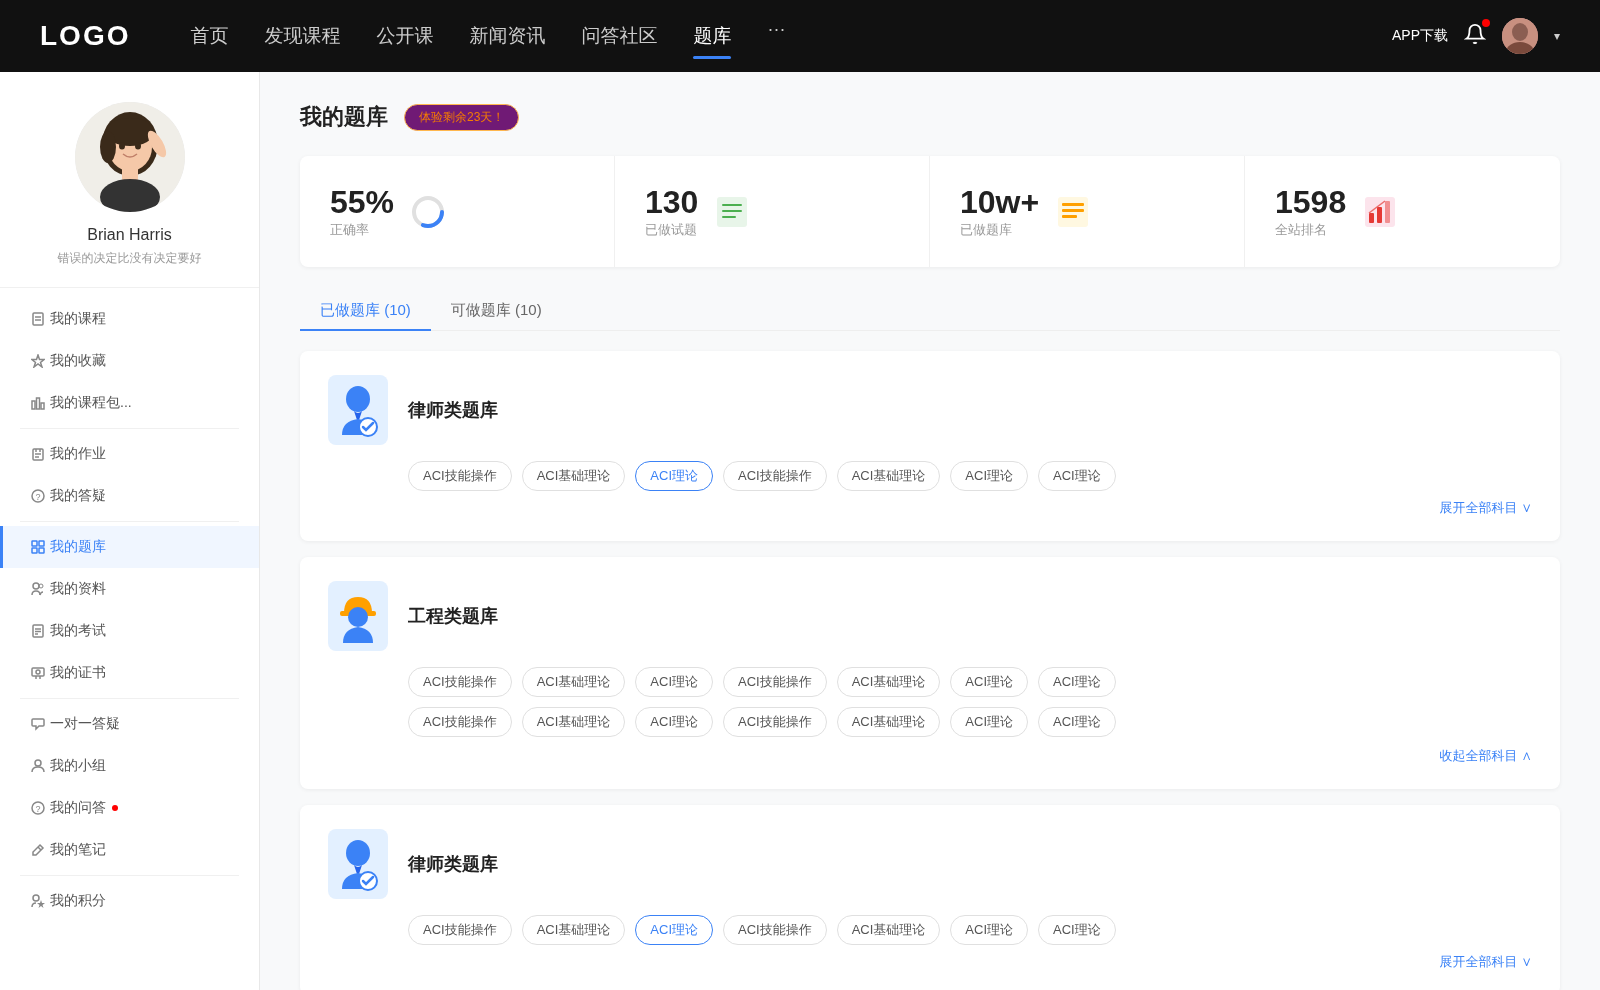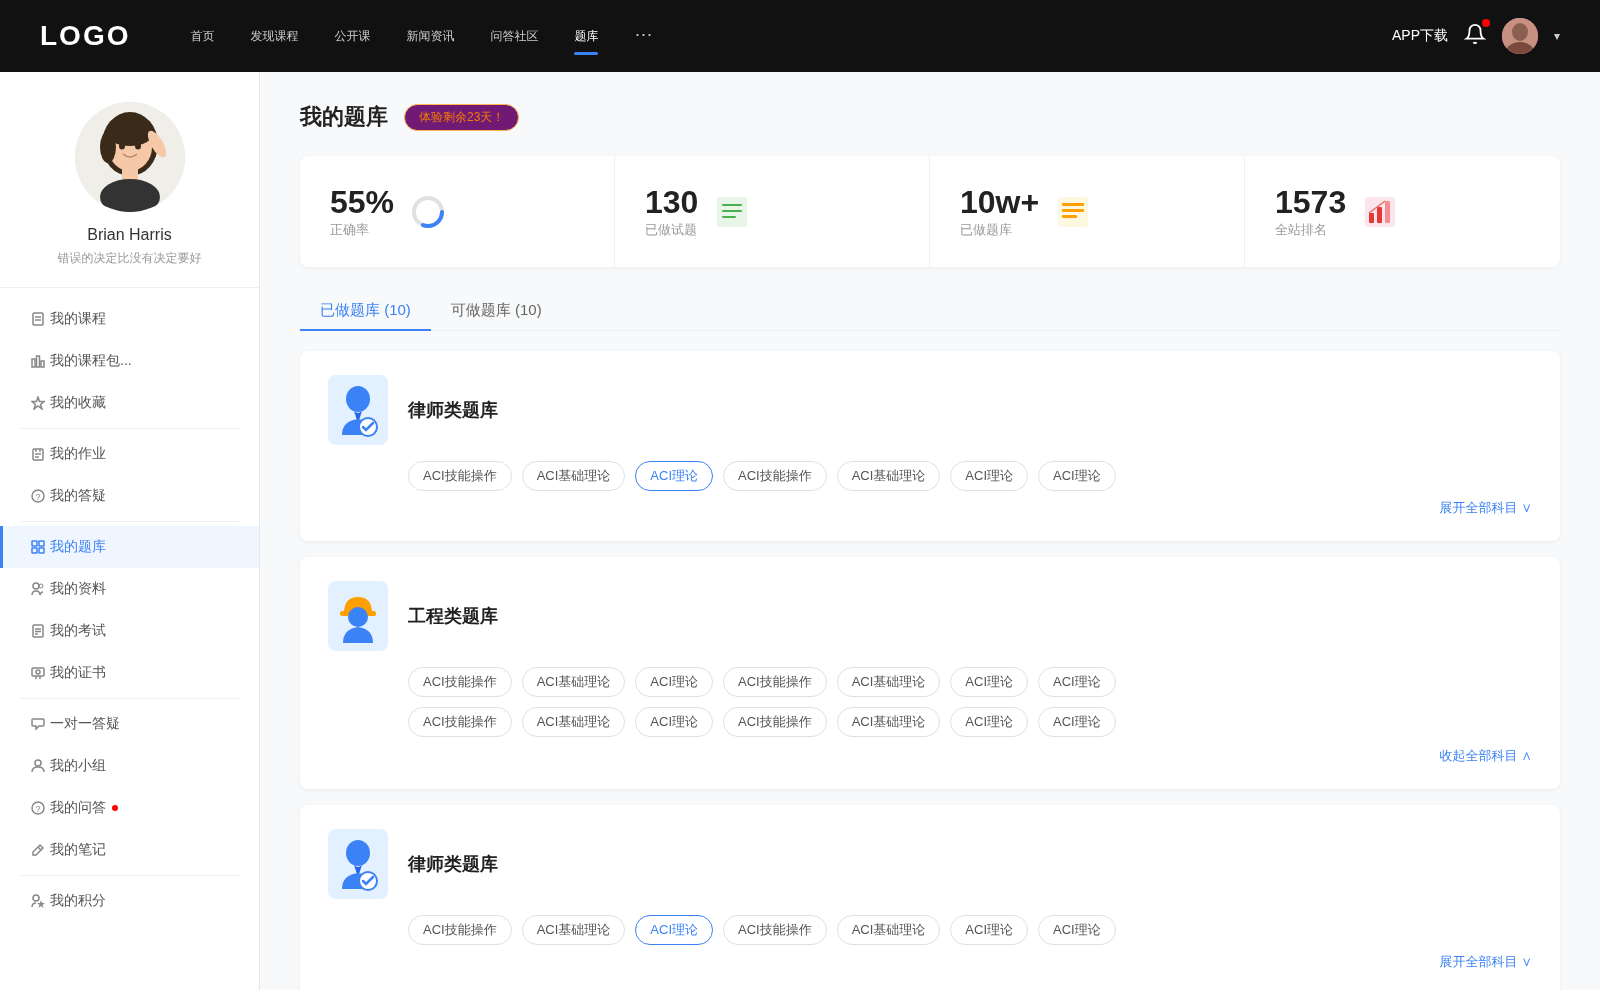--- a/index.html
+++ b/index.html
@@ -21,21 +21,21 @@
       letter-spacing: 2px;
       margin-right: 60px;
     }
     .navbar-nav {
       display: flex;
       gap: 36px;
       flex: 1;
     }
     .navbar-nav-item {
       color: #ccc;
-      font-size: 12px;
+      font-size: 19px;
       cursor: pointer;
       padding: 4px 0;
       position: relative;
     }
     .navbar-nav-item.active {
       color: white;
     }
     .navbar-nav-item.active::after {
       content: '';
       position: absolute;
@@ -412,35 +412,35 @@
             <line x1="4" y1="5" x2="10" y2="5"></line>
             <line x1="4" y1="8" x2="10" y2="8"></line>
           </svg>
         </div>
         <span>我的课程</span>
       </div>
 
       <div class="sidebar-menu-item">
         <div class="menu-icon">
           <svg width="14" height="14" viewBox="0 0 14 14" fill="none" stroke="#888" stroke-width="1.5">
+            <polygon points="7,1 8.5,5.5 13,5.5 9.5,8.5 11,13 7,10 3,13 4.5,8.5 1,5.5 5.5,5.5"></polygon>
+          </svg>
+        </div>
+        <span>我的收藏</span>
+      </div>
+
+      <div class="sidebar-menu-item">
+        <div class="menu-icon">
+          <svg width="14" height="14" viewBox="0 0 14 14" fill="none" stroke="#888" stroke-width="1.5">
             <rect x="1" y="5" width="3" height="8"></rect>
             <rect x="5.5" y="2" width="3" height="11"></rect>
             <rect x="10" y="7" width="3" height="6"></rect>
           </svg>
         </div>
         <span>我的课程包...</span>
-      </div>
-
-      <div class="sidebar-menu-item">
-        <div class="menu-icon">
-          <svg width="14" height="14" viewBox="0 0 14 14" fill="none" stroke="#888" stroke-width="1.5">
-            <polygon points="7,1 8.5,5.5 13,5.5 9.5,8.5 11,13 7,10 3,13 4.5,8.5 1,5.5 5.5,5.5"></polygon>
-          </svg>
-        </div>
-        <span>我的收藏</span>
       </div>
       <div class="sidebar-divider"></div>
 
       <div class="sidebar-menu-item">
         <div class="menu-icon">
           <svg width="14" height="14" viewBox="0 0 14 14" fill="none" stroke="#888" stroke-width="1.5">
             <rect x="2" y="2" width="10" height="11" rx="1"></rect>
             <line x1="5" y1="2" x2="5" y2="5"></line>
             <line x1="9" y1="2" x2="9" y2="5"></line>
             <line x1="4" y1="7" x2="10" y2="7"></line>
@@ -612,21 +612,21 @@
             <rect x="2" y="2" width="30" height="30" rx="3" fill="#fff8e1"></rect>
             <rect x="6" y="8" width="22" height="3" rx="1" fill="#ffa000"></rect>
             <rect x="6" y="14" width="22" height="3" rx="1" fill="#ffa000"></rect>
             <rect x="6" y="20" width="15" height="3" rx="1" fill="#ffa000"></rect>
           </svg>
         </div>
       </div>
 
       <div class="stat-item">
         <div class="stat-text">
-          <div class="stat-value">1573</div>
+          <div class="stat-value">1598</div>
           <div class="stat-label">全站排名</div>
         </div>
         <div class="stat-icon">
           <svg width="34" height="34" viewBox="0 0 34 34" fill="none">
             <rect x="2" y="2" width="30" height="30" rx="3" fill="#fce4ec"></rect>
             <rect x="6" y="18" width="5" height="10" rx="1" fill="#e53935"></rect>
             <rect x="14" y="12" width="5" height="16" rx="1" fill="#e53935"></rect>
             <rect x="22" y="6" width="5" height="22" rx="1" fill="#e53935" opacity="0.5"></rect>
             <polyline points="6,18 14,12 22,6" stroke="#e53935" stroke-width="1.5" fill="none" opacity="0.7"></polyline>
           </svg>

